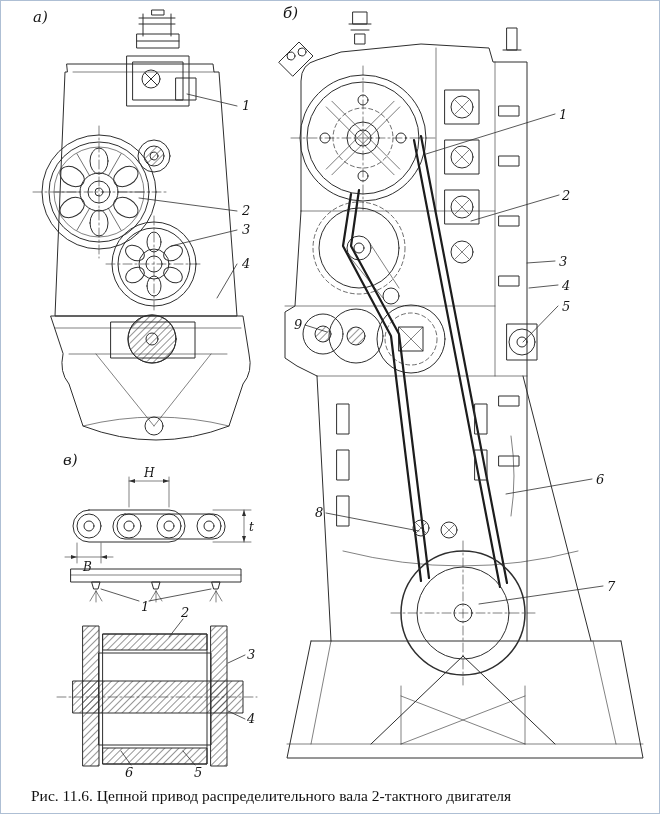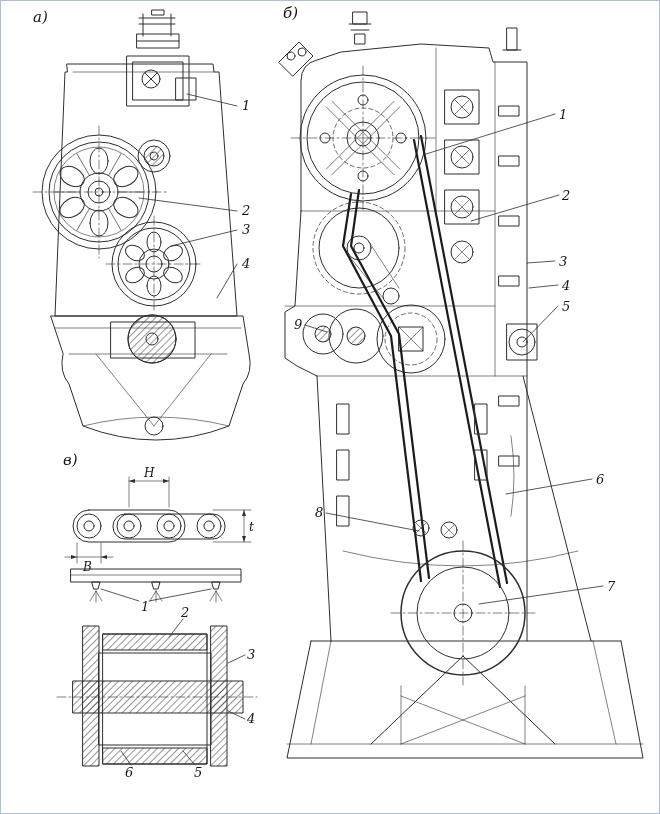--- a/index.html
+++ b/index.html
@@ -357,13 +357,14 @@
       <line x1="144" y1="314" x2="132" y2="300" class="cl"></line>
       <line x1="80" y1="314" x2="70" y2="300" class="cl"></line>
     </g>
     <text class="num" x="130" y="166">2</text>
     <text class="num" x="196" y="208">3</text>
     <text class="num" x="196" y="272">4</text>
     <text class="num" x="143" y="326">5</text>
     <text class="num" x="74" y="326">6</text>
   </svg>
 
+  <div class="caption">Рис. 11.6. Цепной привод распределительного вала 2-тактного двигателя</div>
 </div>
 
 </body></html>

